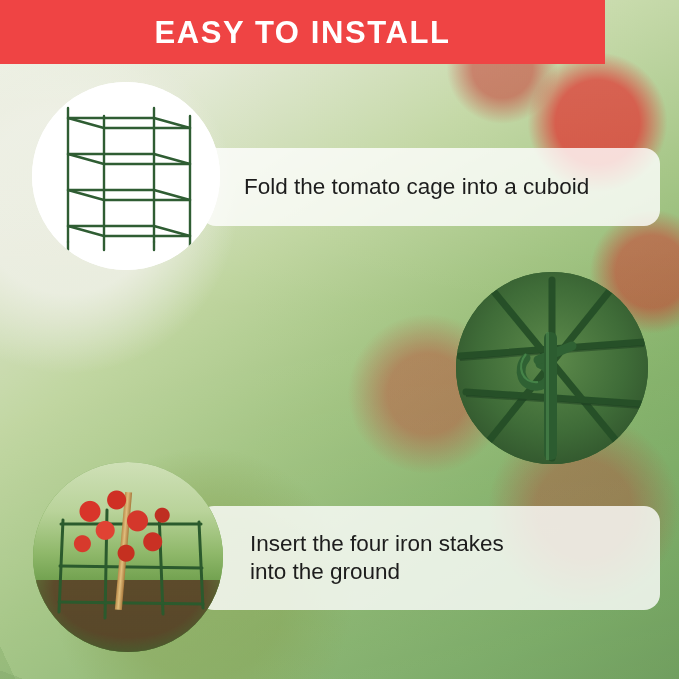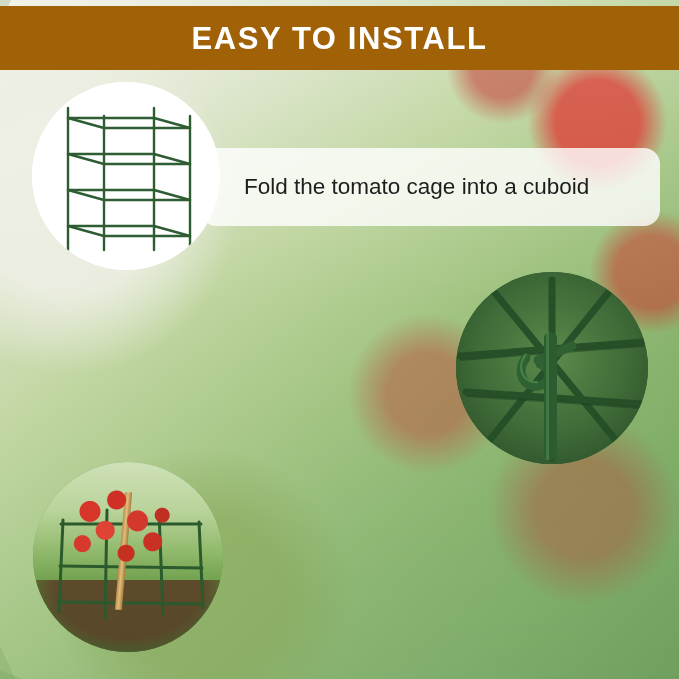--- a/index.html
+++ b/index.html
@@ -47,28 +47,27 @@
     position: absolute;
     inset: 0;
     background: linear-gradient(180deg, rgba(255,255,255,0.18) 0%, rgba(255,255,255,0.05) 45%, rgba(255,255,255,0.12) 100%);
   }
 
   
   .header {
     position: absolute;
     left: 0;
     top: 0;
-    width: 679px;
+    width: 605px;
     height: 64px;
-    background: #a16207;
+    background: #ef4444;
     display: flex;
     align-items: center;
     justify-content: center;
     z-index: 5;
-    margin-top: 6px;
   }
   .header-title {
     color: #ffffff;
     font-size: 31px;
     font-weight: bold;
     letter-spacing: 1.6px;
     line-height: 1;
   }
 
   
@@ -281,20 +280,24 @@
       </g>
       <g stroke="#58a05a" stroke-width="2.2" fill="none" opacity="0.55">
         <path d="M70 82 C 60 94, 66 112, 82 110"></path>
       </g>
 
       <rect x="88" y="60" width="13" height="128" rx="6" fill="#2c5c30"></rect>
       <rect x="90" y="60" width="3" height="128" fill="#4e8a50" opacity="0.6"></rect>
     </svg>
   </div>
 
+  <div class="callout light" id="step3-callout">
+    <div class="callout-text">Insert the four iron stakes
+into the ground</div>
+  </div>
 
   <div class="circle" id="circle3">
     <div class="photo3">
       <div class="p3-soil"></div>
       <svg class="p3-cage" viewBox="0 0 190 190" xmlns="http://www.w3.org/2000/svg">
         <g stroke="#2b5a2d" stroke-width="3" fill="none" stroke-linecap="round">
           <line x1="30" y1="58" x2="26" y2="150"></line>
           <line x1="74" y1="48" x2="72" y2="156"></line>
           <line x1="126" y1="50" x2="130" y2="152"></line>
           <line x1="166" y1="60" x2="170" y2="146"></line>

